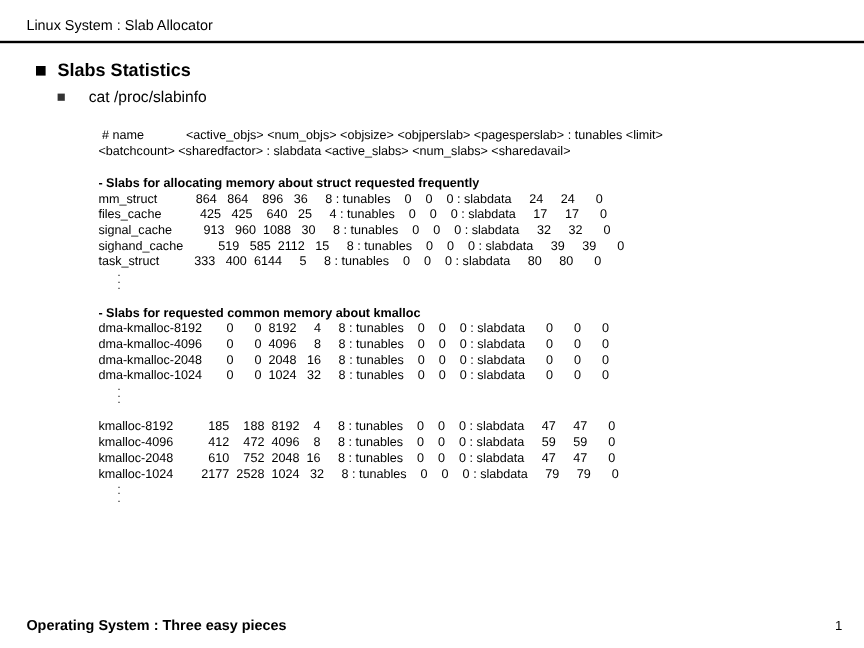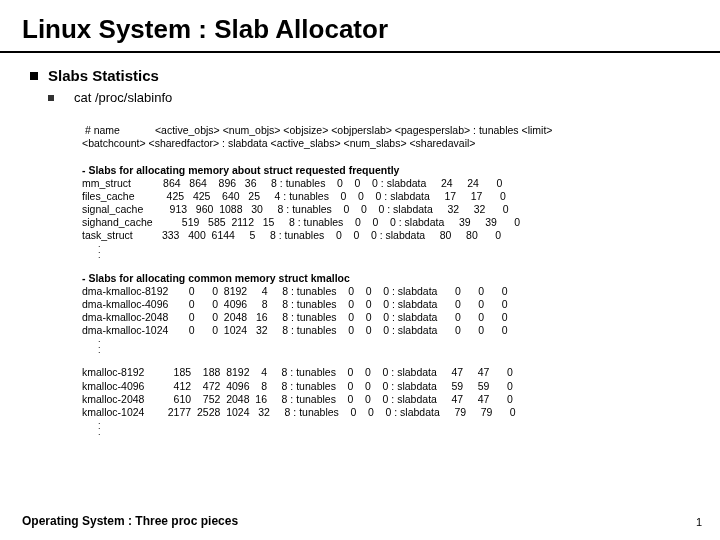--- a/index.html
+++ b/index.html
@@ -3,21 +3,21 @@
 <meta charset="utf-8">
 <style>
   * { box-sizing: border-box; margin: 0; padding: 0; }
   body {
     width: 720px; height: 540px;
     font-family: Arial, Helvetica, sans-serif;
     background: #fff; color: #000;
     position: relative;
   }
   .title {
-    font-size: 26px; font-weight: bold;
+    font-size: 12px; font-weight: normal;
     padding: 14px 0 6px 22px;
   }
   .rule {
     border: none; border-top: 2px solid #000;
     margin: 0 0 0 0;
   }
   .body {
     padding: 14px 20px 0 30px;
   }
   .bullet-row { display: flex; align-items: flex-start; margin-bottom: 6px; }
@@ -72,29 +72,29 @@
 <span> # name            &lt;active_objs&gt; &lt;num_objs&gt; &lt;objsize&gt; &lt;objperslab&gt; &lt;pagesperslab&gt; : tunables &lt;limit&gt;</span>
 <span>&lt;batchcount&gt; &lt;sharedfactor&gt; : slabdata &lt;active_slabs&gt; &lt;num_slabs&gt; &lt;sharedavail&gt;</span>
 
 <span class="b">- Slabs for allocating memory about struct requested frequently</span>
 <span>mm_struct           864   864    896   36     8 : tunables    0    0    0 : slabdata     24     24      0
 files_cache           425   425    640   25     4 : tunables    0    0    0 : slabdata     17     17      0
 signal_cache         913   960  1088   30     8 : tunables    0    0    0 : slabdata     32     32      0
 sighand_cache          519   585  2112   15     8 : tunables    0    0    0 : slabdata     39     39      0
 task_struct          333   400  6144     5     8 : tunables    0    0    0 : slabdata     80     80      0</span>
 <div class="vdots">.<br>.<br>.</div>
-<span class="b">- Slabs for allocating common memory struct kmalloc</span>
+<span class="b">- Slabs for requested common memory about kmalloc</span>
 <span>dma-kmalloc-8192       0      0  8192     4     8 : tunables    0    0    0 : slabdata      0      0      0
 dma-kmalloc-4096       0      0  4096     8     8 : tunables    0    0    0 : slabdata      0      0      0
 dma-kmalloc-2048       0      0  2048   16     8 : tunables    0    0    0 : slabdata      0      0      0
 dma-kmalloc-1024       0      0  1024   32     8 : tunables    0    0    0 : slabdata      0      0      0</span>
 <div class="vdots">.<br>.<br>.</div>
 <span>kmalloc-8192          185    188  8192    4     8 : tunables    0    0    0 : slabdata     47     47      0
 kmalloc-4096          412    472  4096    8     8 : tunables    0    0    0 : slabdata     59     59      0
 kmalloc-2048          610    752  2048  16     8 : tunables    0    0    0 : slabdata     47     47      0
 kmalloc-1024        2177  2528  1024   32     8 : tunables    0    0    0 : slabdata     79     79      0</span>
 <div class="vdots">.<br>.<br>.</div>
 </div>
 
 </div>
 
-<div class="footer">Operating System : Three proc pieces</div>
+<div class="footer">Operating System : Three easy pieces</div>
 <div class="pagenum">1</div>
 
 </body></html>

